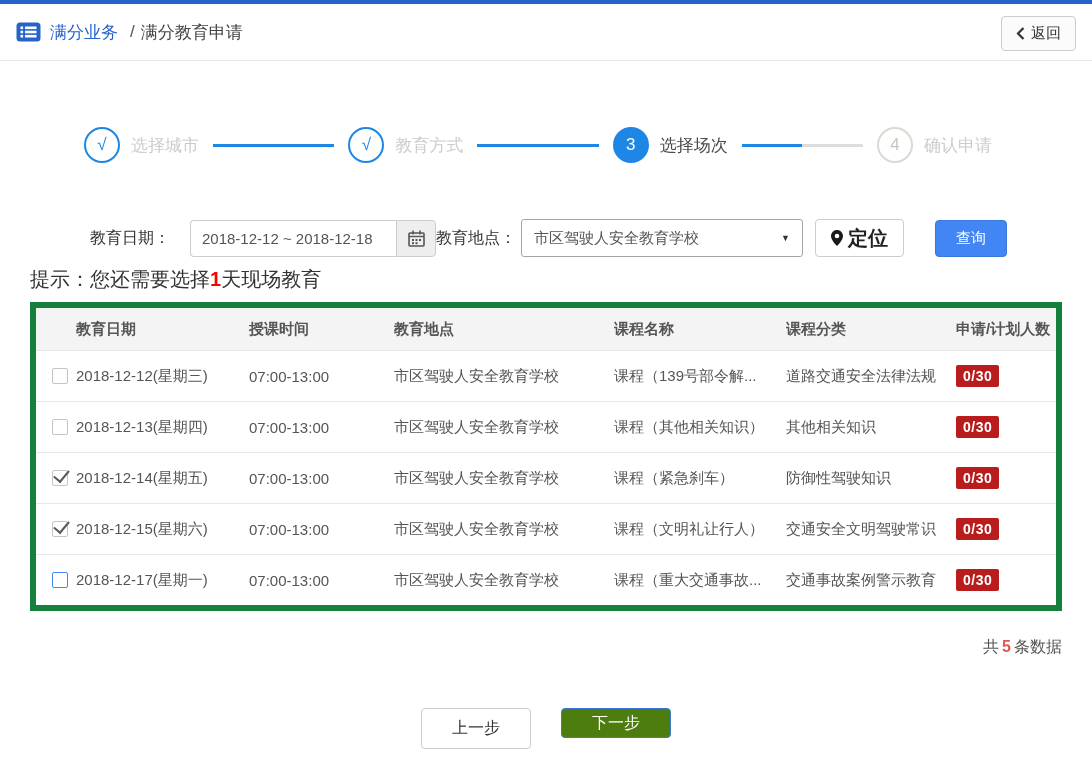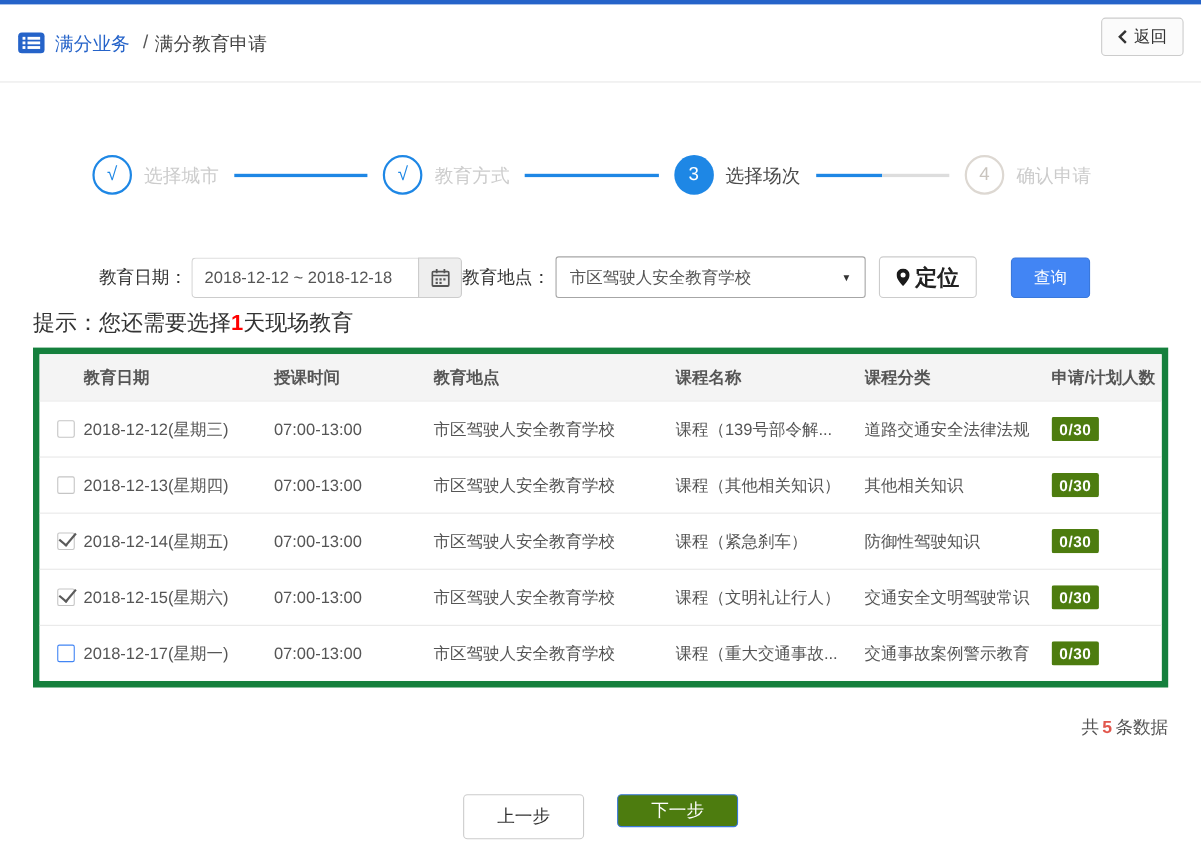--- a/index.html
+++ b/index.html
@@ -2,21 +2,21 @@
 <html><head>
 <meta charset="utf-8">
 <style>
   * { margin:0; padding:0; box-sizing:border-box; }
   html,body { width:1092px; height:773px; background:#fff; font-family:"Liberation Sans","DejaVu Sans",sans-serif; overflow:hidden; }
 
   
   .topbar { height:4px; background:#2563c9; }
 
   
-  .page-header { height:71px; display:flex; align-items:center; padding:0 16px; border-bottom:1px solid #e8e8e8; position:relative; }
+  .page-header { height:57px; display:flex; align-items:center; padding:0 16px; border-bottom:1px solid #e8e8e8; position:relative; }
   .breadcrumb { display:flex; align-items:center; font-size:17px; }
   .breadcrumb .root { color:#2563c9; margin:0 6px 0 9px; }
   .breadcrumb .sep { color:#555; margin:0 6px; }
   .breadcrumb .current { color:#444; }
   .back-btn { position:absolute; right:16px; top:12px; height:35px; display:flex; align-items:center; gap:6px;
     padding:0 14px; background:#fbfbfb; border:1px solid #ccc; border-radius:4px; font-size:15px; color:#333; cursor:pointer; }
 
   
   .steps { margin-top:66px; display:flex; align-items:center; padding:0 100px 0 84px; }
   .step { display:flex; align-items:center; flex:none; }
@@ -28,21 +28,21 @@
   .step.done .step-label, .step.pending .step-label { color:#ccc; }
   .step.active .step-label { color:#4a4a4a; }
   .connector { flex:1; height:3px; background:#1e87e5; margin:0 14px; display:flex; }
   .connector.split { background:none; }
   .connector.split .half-a { flex:1; background:#1e87e5; }
   .connector.split .half-b { flex:1; background:#ddd; }
 
   
   .filters { margin-top:56px; display:flex; align-items:center; padding-left:90px; }
   .field-label { font-size:16px; color:#333; white-space:nowrap; }
-  .input-group { display:flex; margin-left:4px; }
+  .input-group { display:flex; margin-left:20px; }
   .date-input { width:206px; height:37px; border:1px solid #ccc; border-right:none; border-radius:4px 0 0 4px;
     padding:0 11px; font-size:15px; color:#555; outline:none; }
   .addon { width:40px; height:37px; background:#eee; border:1px solid #ccc; border-radius:0 4px 4px 0;
     display:flex; align-items:center; justify-content:center; cursor:pointer; }
   .select-box { margin-left:5px; width:282px; height:38px; border:1px solid #a6a6a6; border-radius:3px; background:#fff;
     display:flex; align-items:center; justify-content:space-between; padding:0 12px; font-size:15px; color:#555; cursor:pointer; }
   .caret { font-size:9px; color:#333; }
   .locate-btn { margin-left:12px; height:38px; display:flex; align-items:center; gap:5px; padding:0 15px;
     background:#fff; border:1px solid #ccc; border-radius:4px; font-size:20px; font-weight:bold; color:#222; cursor:pointer; }
   .query-btn { margin-left:31px; height:37px; padding:0 20px; background:#4285f4; color:#ffffff; border:1px solid #3a78db;
@@ -57,21 +57,21 @@
   .grid-table { margin:0 30px; width:1032px; border:6px solid #15803d; }
   .g-row { display:grid; grid-template-columns:40px 173px 145px 220px 172px 170px 1fr; align-items:center; }
   .g-head { height:42px; background:#f4f4f4; font-weight:bold; color:#555; font-size:15px; }
   .g-body-row { height:51px; border-top:1px solid #e8e8e8; font-size:15px; color:#555; background:#fff; }
   .cell { padding-right:8px; white-space:nowrap; overflow:hidden; }
   .cb-cell { display:flex; justify-content:flex-end; padding-right:8px; }
   .checkbox { width:16px; height:16px; border:1px solid #c5c5c5; border-radius:2px; background:#fff; position:relative; cursor:pointer; flex:none; }
   .checkbox.unchecked-active { border-color:#4285f4; }
   .checkbox.checked::after { content:""; position:absolute; left:4px; top:-4px; width:7px; height:13px;
     border-right:2px solid #5a5a5a; border-bottom:2px solid #5a5a5a; transform:rotate(40deg); }
-  .badge { display:inline-block; background:#4d7c0f; color:#fff; font-weight:bold; font-size:14px;
+  .badge { display:inline-block; background:#b91c1c; color:#fff; font-weight:bold; font-size:14px;
     padding:3px 7px; border-radius:2px; letter-spacing:0.5px; }
 
   
   .summary { margin:26px 30px 0; text-align:right; font-size:16px; color:#555; }
   .summary .count { color:#e2574d; font-weight:bold; margin:0 3px; }
 
   
   .footer-actions { margin-top:50px; display:flex; justify-content:center; gap:30px; }
   .prev-btn { width:110px; height:41px; background:#fff; border:1px solid #ccc; border-radius:4px; font-size:16px; color:#333; cursor:pointer; }
   .next-btn { width:110px; height:30px; background:#4d7c0f; border:1px solid #3a78db; border-radius:4px; font-size:16px; color:#fff; cursor:pointer;font-family:Liberation Mono, monospace; }

